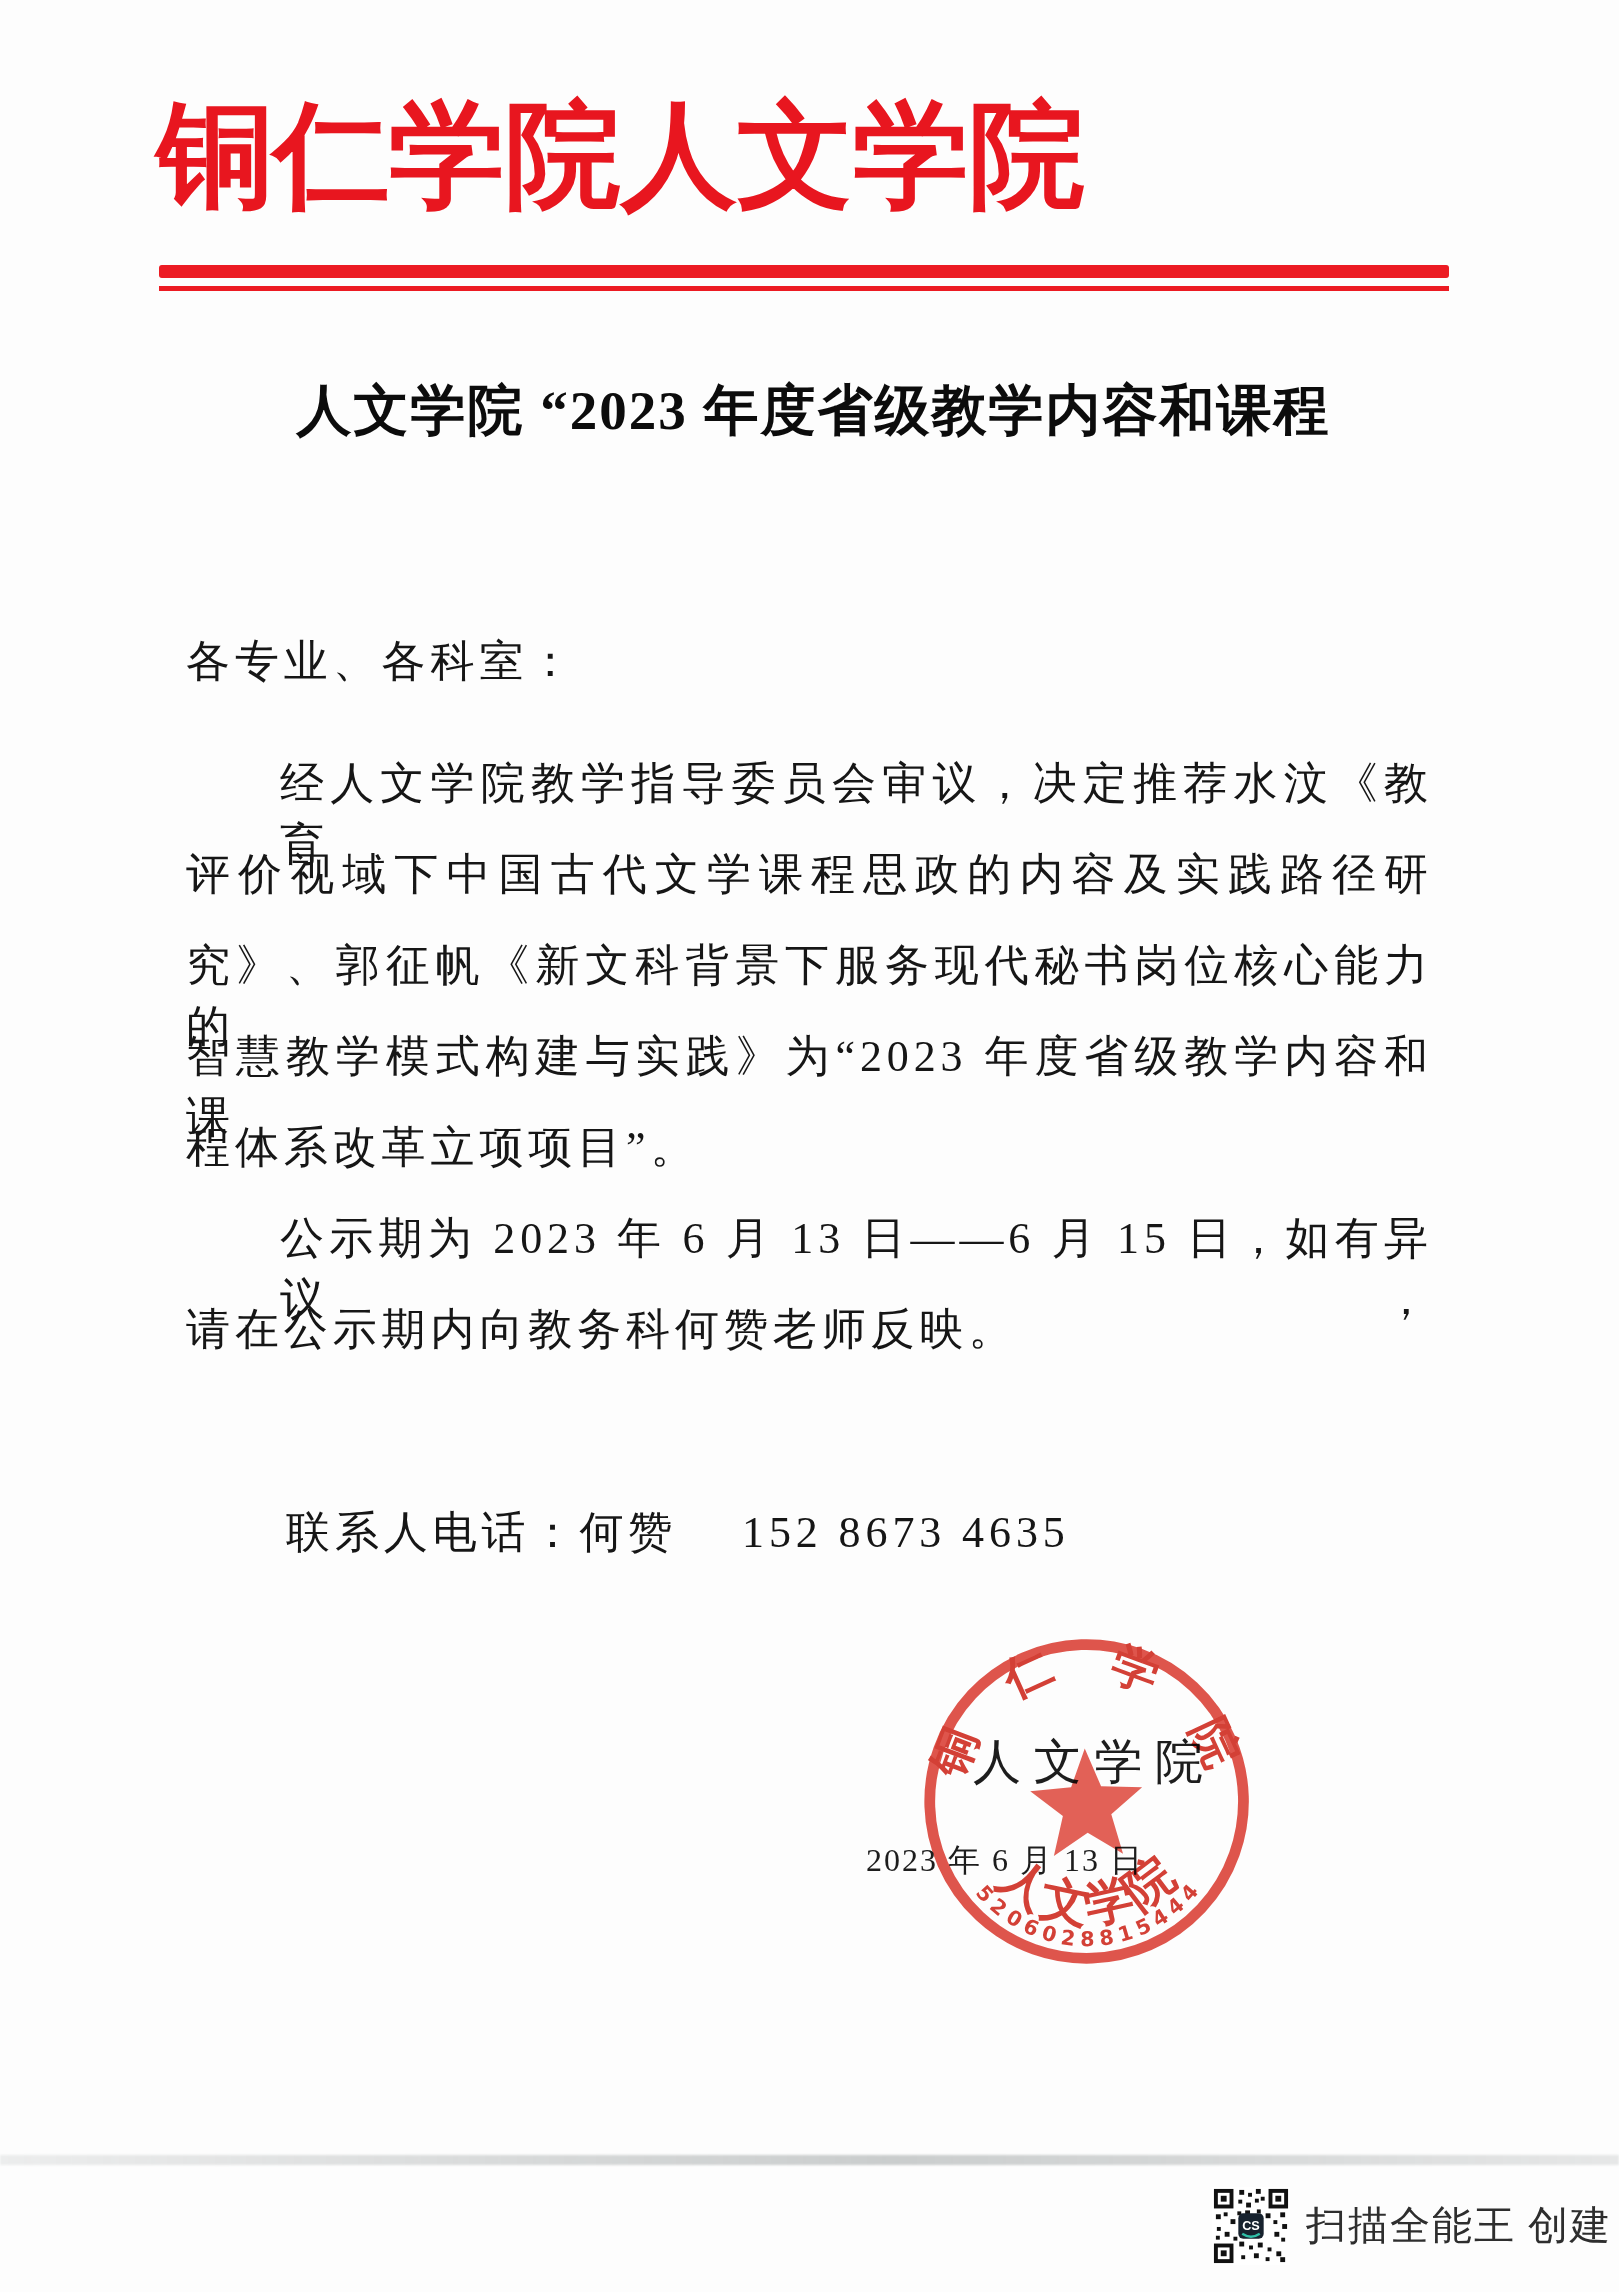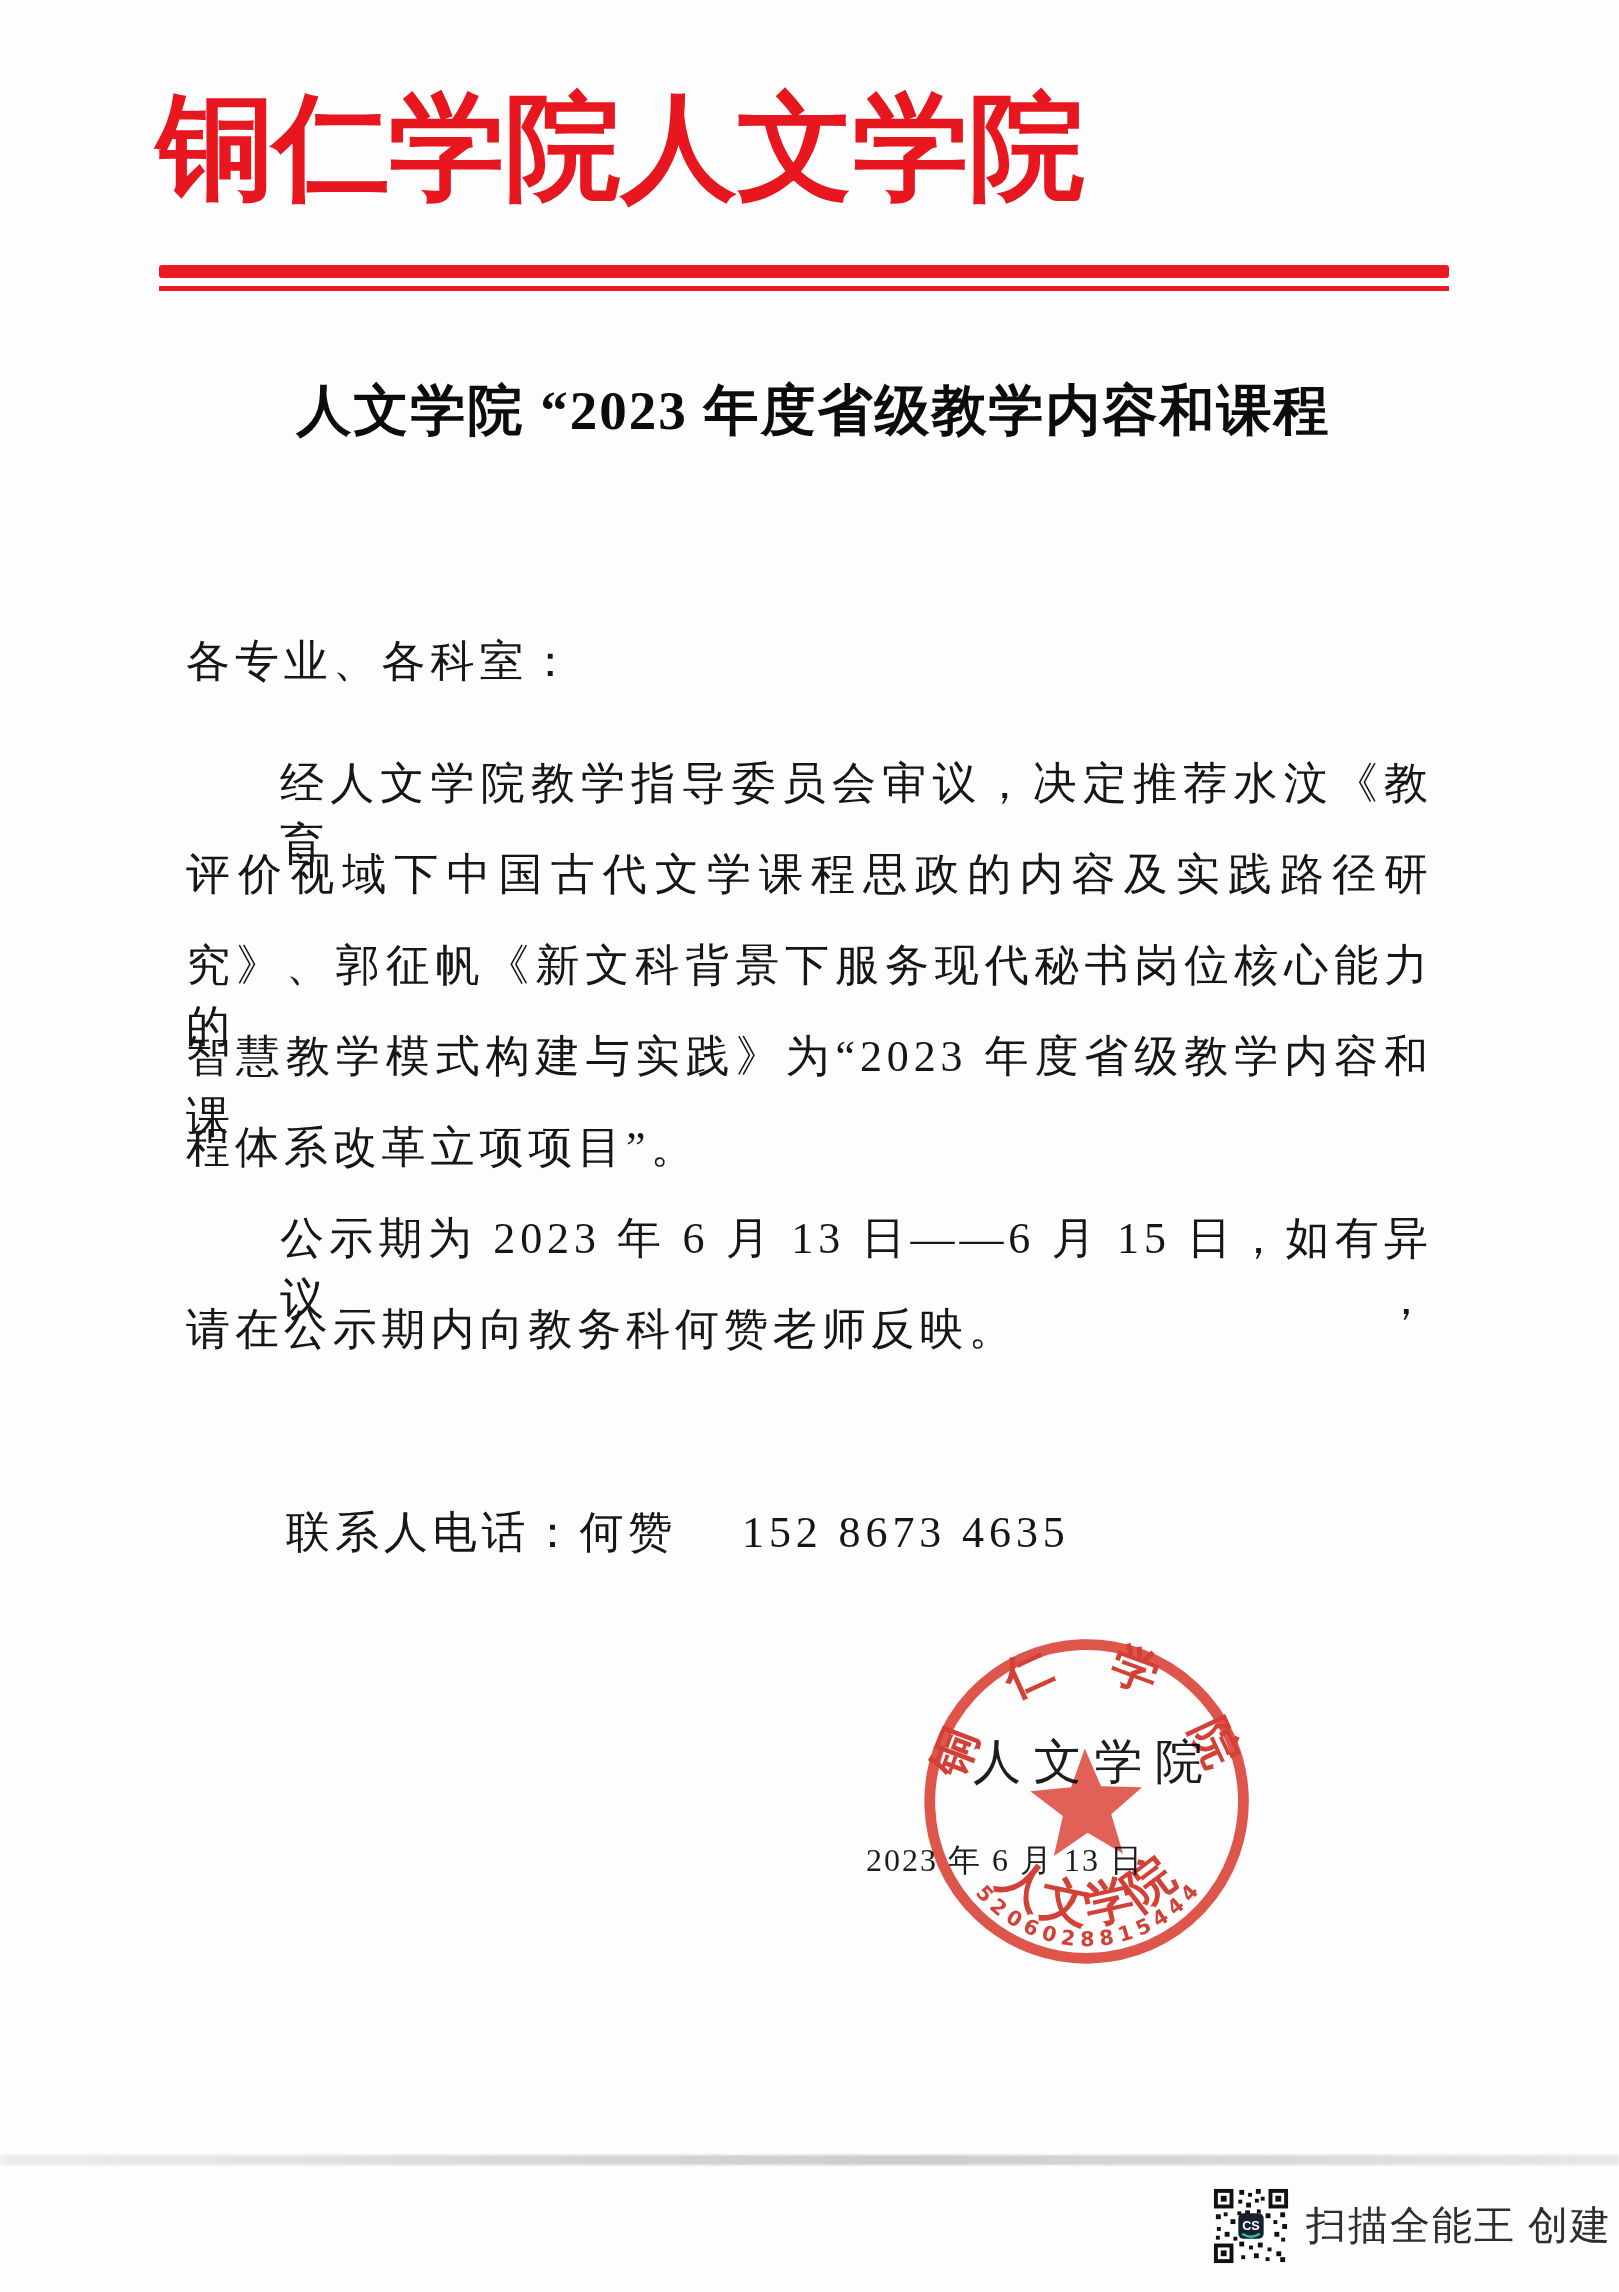--- a/index.html
+++ b/index.html
@@ -6,21 +6,21 @@
   #page{
     position:relative;
     width:1619px;height:2293px;
     margin:0 auto;
     background:#fdfdfd;
     overflow:hidden;
     font-family:"Liberation Serif","DejaVu Serif",serif;
   }
   
   .org-title{
-    position:absolute;left:157px;top:76px;width:1306px;
+    position:absolute;left:157px;top:84px;width:1306px;
     font-size:116px;font-weight:700;color:#e8161f;
     line-height:1.25;white-space:nowrap;
     display:flex;justify-content:space-between;
   }
   .rule-thick{position:absolute;left:159px;top:265px;width:1290px;height:12.7px;background:#ec1b23;border-radius:2.9px;}
   .rule-thin{position:absolute;left:159px;top:286px;width:1290px;height:4.9px;background:#ec1b23;}
   
   .doc-title{
     position:absolute;left:4px;top:367px;width:1619px;
     text-align:center;font-size:55px;font-weight:700;color:#0c0c0c;

